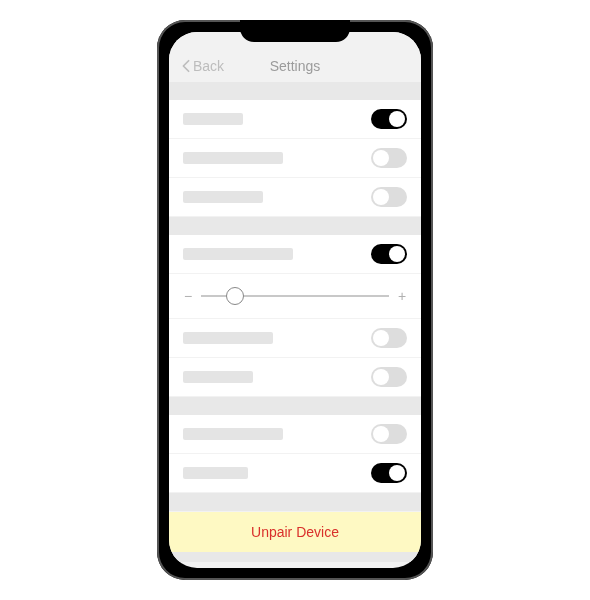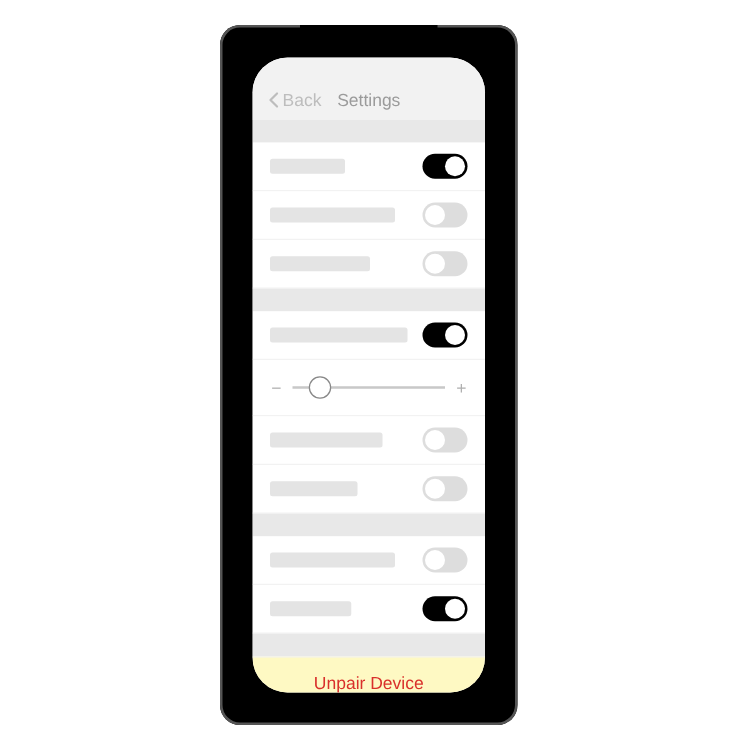--- a/index.html
+++ b/index.html
@@ -6,25 +6,25 @@
     body {
       width: 590px;
       height: 600px;
       background: #fff;
       display: flex;
       align-items: center;
       justify-content: center;
       font-family: -apple-system, BlinkMacSystemFont, 'Segoe UI', sans-serif;
     }
     .phone {
-      width: 238px;
+      width: 276px;
       height: 560px;
       background: #000;
-      border-radius: 16px;
-      padding: 26px;
+      border-radius: 28px;
+      padding: 12px;
       position: relative;
       box-shadow: 0 0 0 2px #555 inset;
     }
     .screen {
       width: 100%;
       height: 100%;
       background: #f2f2f2;
       border-radius: 28px;
       overflow: hidden;
       position: relative;

